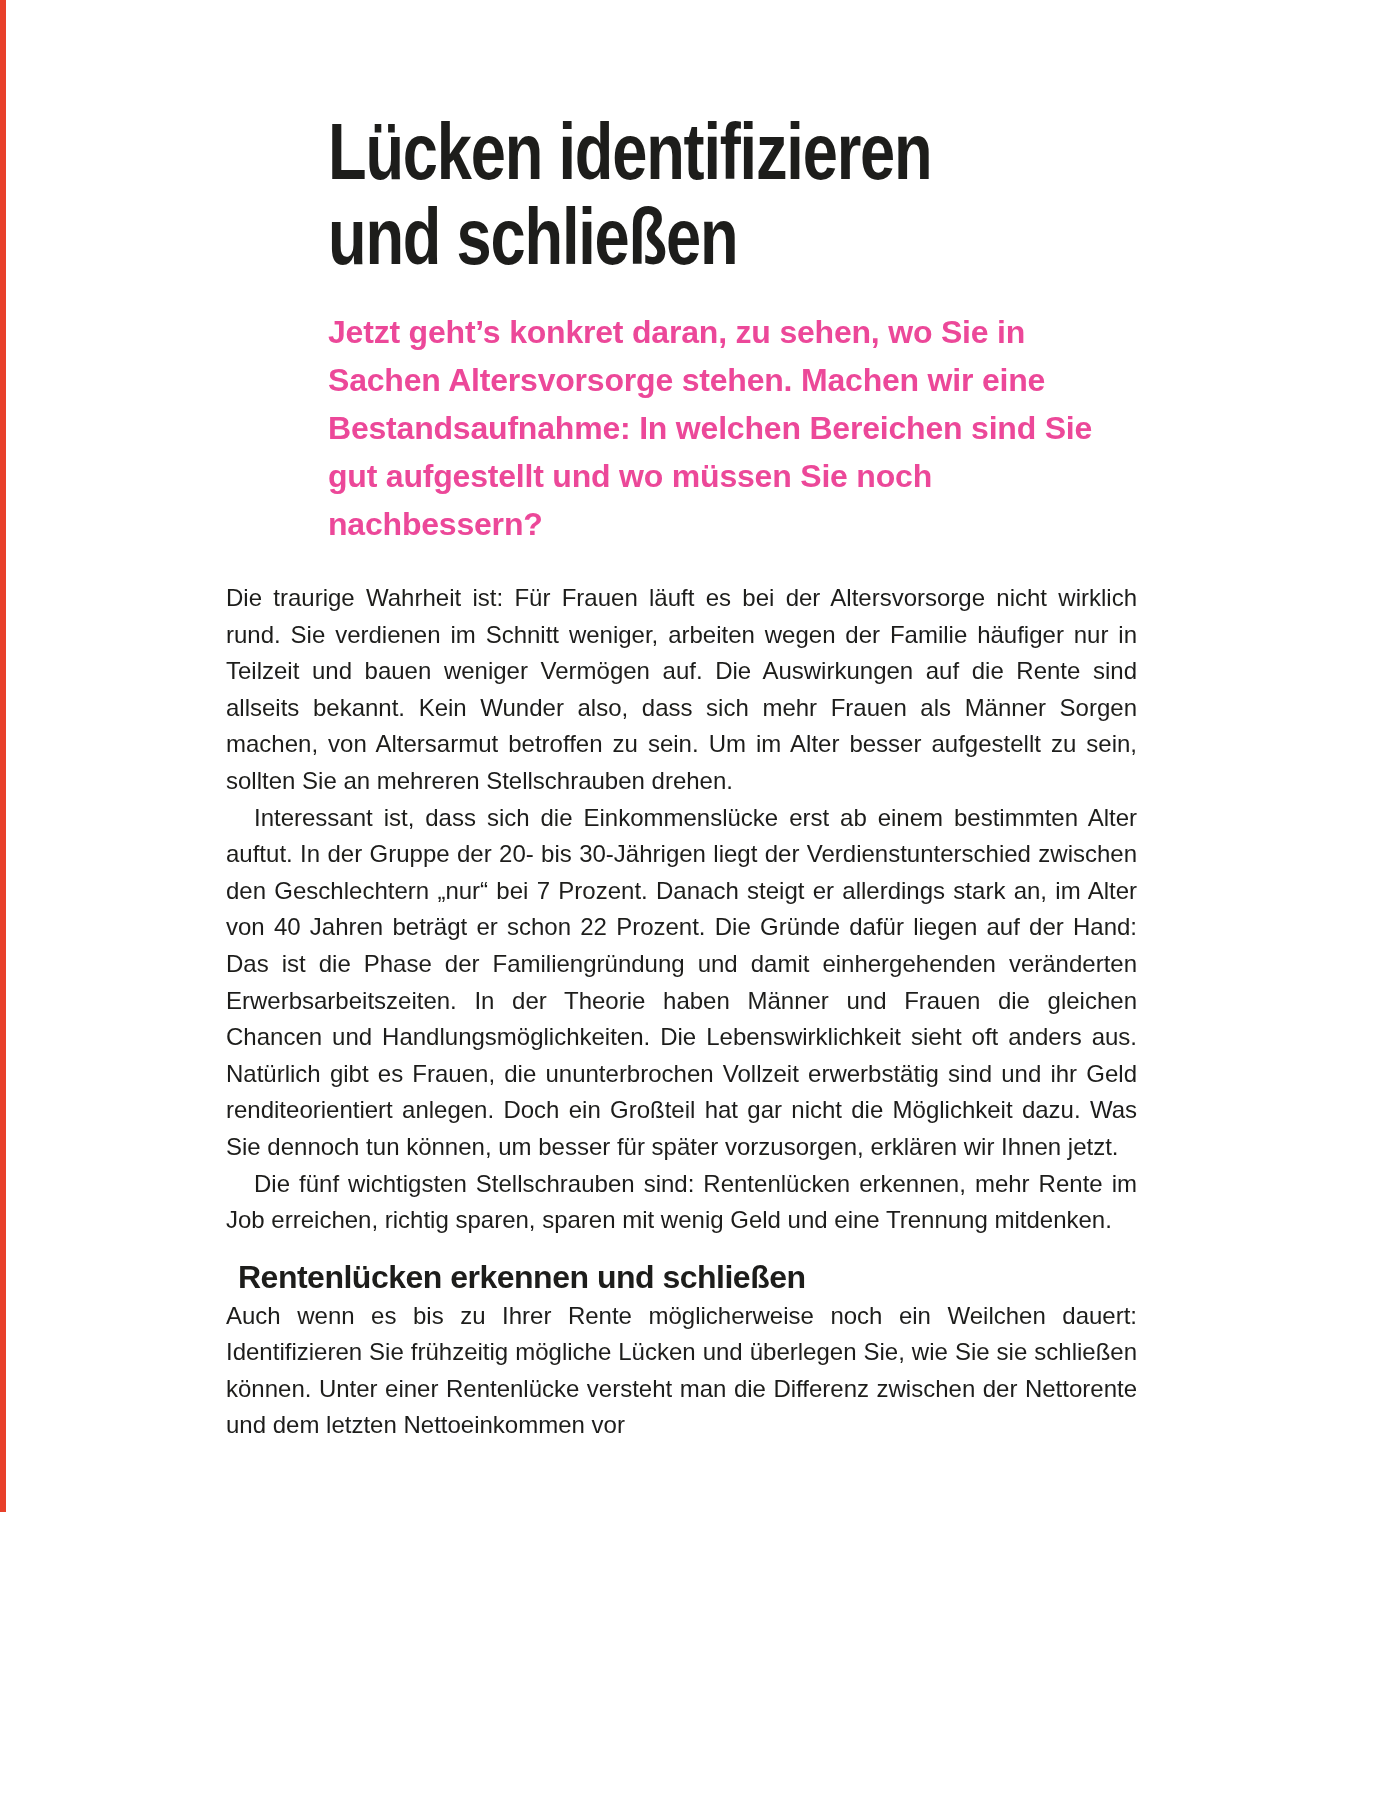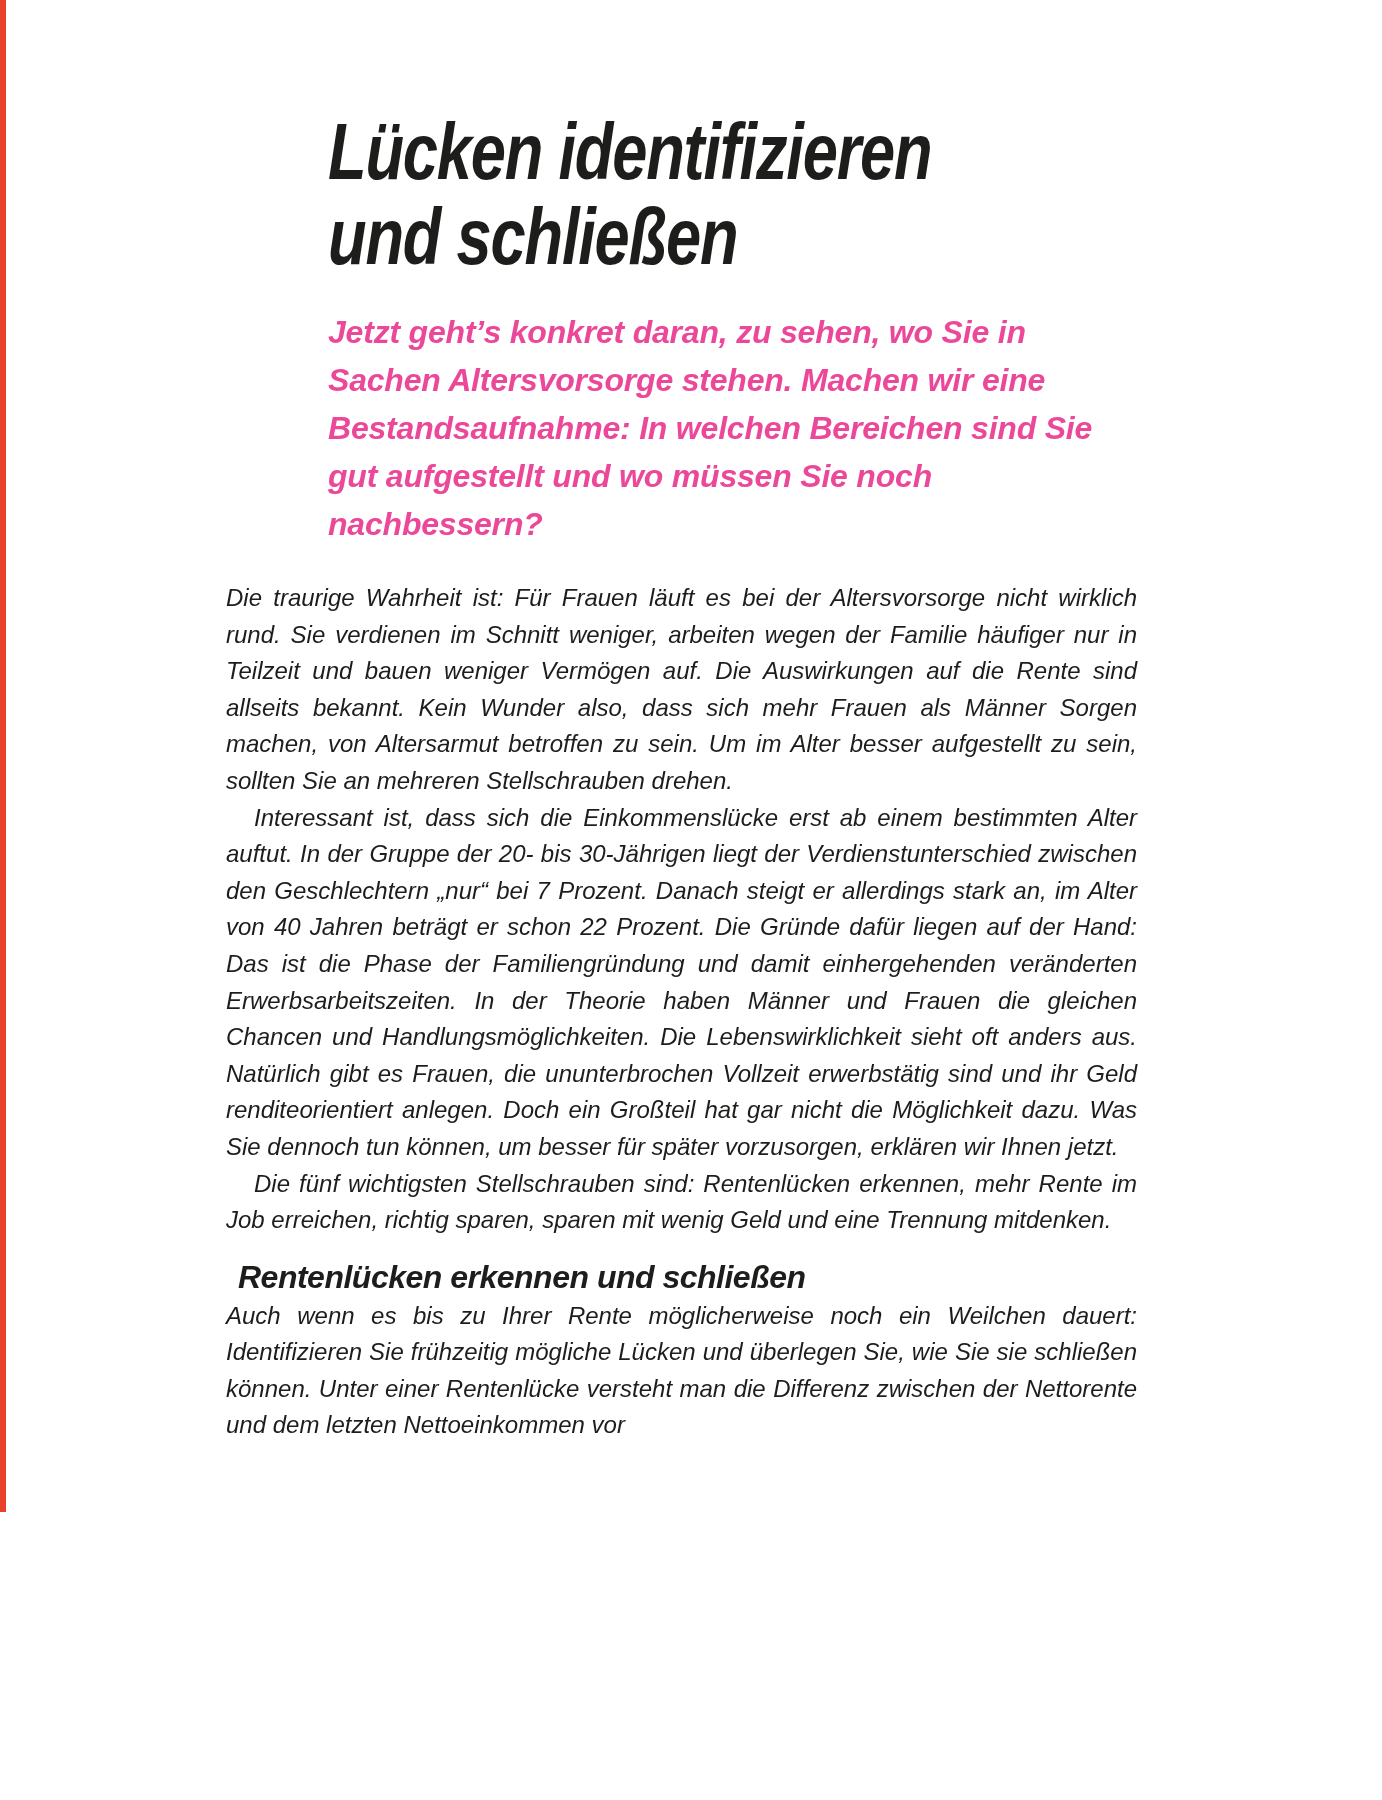--- a/index.html
+++ b/index.html
@@ -8,21 +8,20 @@
     background: #ffffff;
   }
   .page {
     position: relative;
     width: 1382px;
     height: 1512px;
     background: #ffffff;
     overflow: hidden;
     font-family: "Liberation Sans", sans-serif;
     color: #1d1d1b;
-    font-style: italic;
   }
   .edge-bar {
     position: absolute;
     left: 0;
     top: 0;
     width: 6px;
     height: 1800px;
   }
   .page-title {
     position: absolute;

